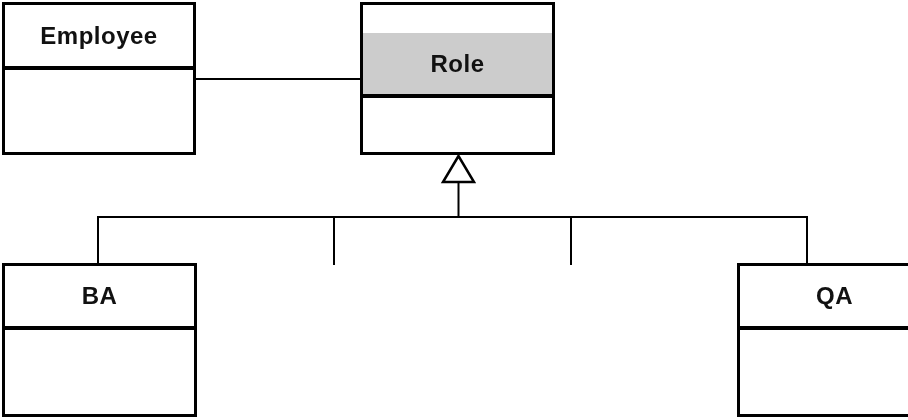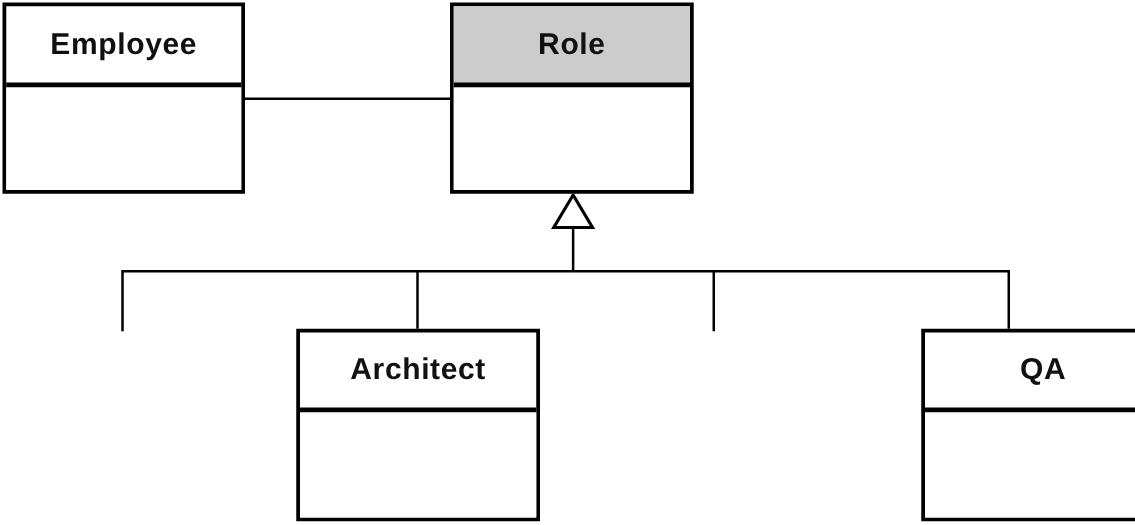--- a/index.html
+++ b/index.html
@@ -47,21 +47,21 @@
     align-items: center;
     justify-content: center;
     border-bottom: 4px solid var(--line, #000000);
     font-size: 24px;
     font-weight: bold;
     letter-spacing: 0.5px;
     color: var(--text, #111111);
   }
   .row-top .class-title { height: 61px; }
   .row-bottom .class-title { height: 60px; }
-  .class-title.shaded { background: var(--role-fill, #cccccc); }
+  .class-title.shaded { background: var(--role-fill, #cccccc); margin-top: 28px; }
   .class-body { flex: 1; background: var(--box-fill, #ffffff); }
 </style>
 </head>
 <body>
 
 <div class="canvas">
 
   <svg class="edges" width="908" height="420" viewBox="0 0 908 420" aria-hidden="true">
 
     <line class="edge" x1="196" y1="79" x2="362" y2="79"></line>
@@ -81,25 +81,25 @@
   <div class="class-box row-top" style="left:2px; top:2px; width:194px; height:153px;">
     <div class="class-title">Employee</div>
     <div class="class-body"></div>
   </div>
 
   <div class="class-box row-top" style="left:360px; top:2px; width:195px; height:153px;">
     <div class="class-title shaded">Role</div>
     <div class="class-body"></div>
   </div>
 
-
-  <div class="class-box row-bottom" style="left:237px; top:263px; width:195px; height:154px;">
-    <div class="class-title">Architect</div>
+  <div class="class-box row-bottom" style="left:2px; top:263px; width:195px; height:154px;">
+    <div class="class-title">BA</div>
     <div class="class-body"></div>
   </div>
+
 
 
   <div class="class-box row-bottom" style="left:711px; top:263px; width:195px; height:154px;margin-left:26px;">
     <div class="class-title">QA</div>
     <div class="class-body"></div>
   </div>
 
 </div>
 
 </body></html>

